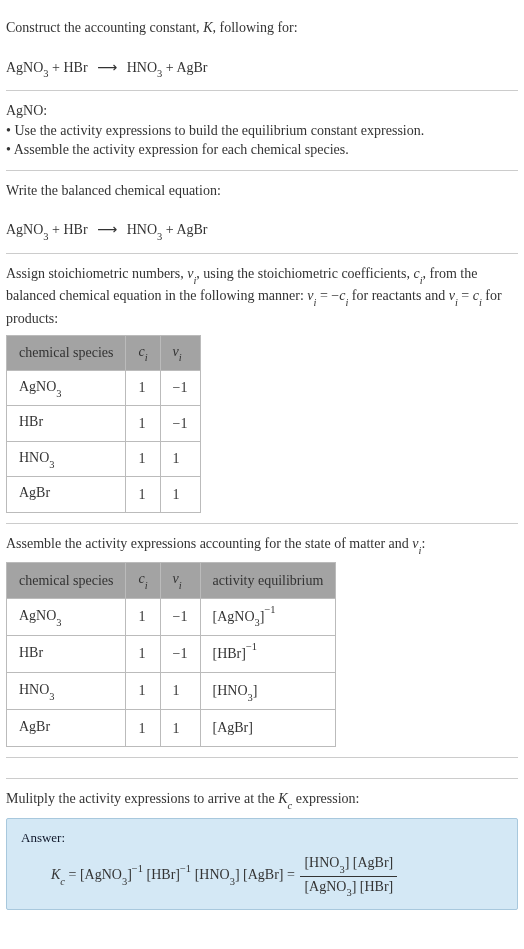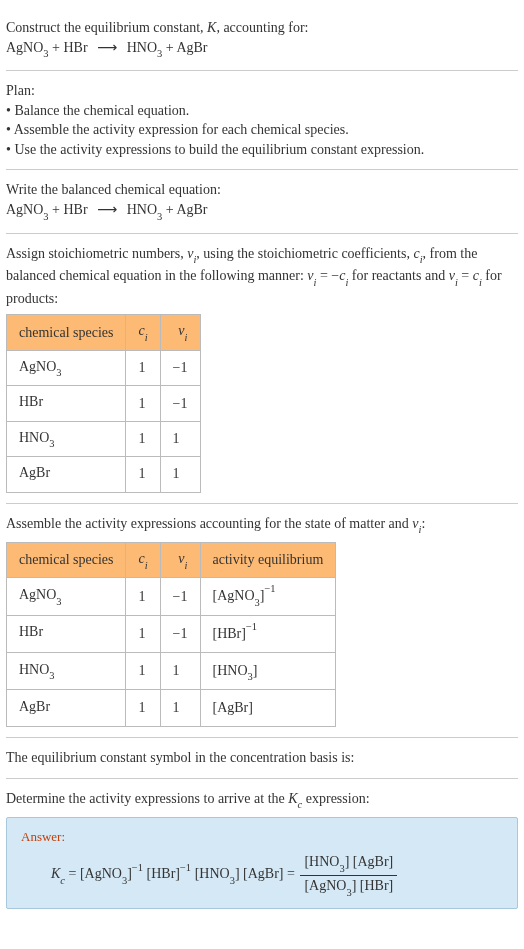--- a/index.html
+++ b/index.html
@@ -46,80 +46,78 @@
       border-collapse: collapse;
       margin-top: 6px;
     }
     table.data td, table.data th {
       border: 1px solid #bbb;
       padding: 6px 12px;
       text-align: left;
       font-weight: normal;
     }
     table.data th {
-      background: #fdba74;
-      text-align: right;
+      background: #a3a3a3;
     }
     .answer-box {
       background: #d4e8f5;
       border: 1px solid #a8c8dd;
       padding: 10px 14px;
       margin-top: 6px;
       border-radius: 2px;
     }
     .answer-label {
       font-size: 13px;
-      color: #c2410c;
+      color: #0f172a;
       margin-bottom: 6px;
       font-family: Liberation Serif, serif;
     }
     .frac {
       display: inline-block;
       vertical-align: middle;
       text-align: center;
       margin: 0 2px;
     }
     .frac .num {
       display: block;
       border-bottom: 1px solid #333;
       padding: 0 4px;
     }
     .frac .den {
       display: block;
       padding: 0 4px;
     }
     .eq-line {
-      margin-top: 0;
+      margin-top: 20px;
     }
     .indent {
       padding-left: 30px;
     }
     .nowrap {
       white-space: nowrap;
     }
   </style>
 </head>
 <body>
 
 <div class="section">
   <div>
-    <span>Construct the equilibrium constant, </span><span class="italic">K</span><span>, accounting for:</span>
+    <span>Construct the accounting constant, </span><span class="italic">K</span><span>, following for:</span>
   </div>
   <div class="eq-line">
     <span>AgNO</span><span class="sub">3</span><span> + </span><span>HBr</span>
     <span class="arrow">⟶</span>
     <span>HNO</span><span class="sub">3</span><span> + </span><span>AgBr</span>
   </div>
 </div>
 
 <div class="section">
-  <div>Plan:</div>
-  <div>• Balance the chemical equation.</div>
+  <div>AgNO:</div>
+  <div>• Use the activity expressions to build the equilibrium constant expression.</div>
   <div>• Assemble the activity expression for each chemical species.</div>
-  <div>• Use the activity expressions to build the equilibrium constant expression.</div>
 </div>
 
 <div class="section">
   <div>Write the balanced chemical equation:</div>
   <div class="eq-line">
     <span>AgNO</span><span class="sub">3</span><span> + </span><span>HBr</span>
     <span class="arrow">⟶</span>
     <span>HNO</span><span class="sub">3</span><span> + </span><span>AgBr</span>
   </div>
 </div>
@@ -193,26 +191,25 @@
       <td><span>AgBr</span><span class="sub"></span></td>
       <td>1</td>
       <td>1</td>
       <td><span>[AgBr]</span><span class="sub"></span><span></span><span class="sup"></span></td>
     </tr>
   </tbody>
     </table>
 </div>
 
 <div class="section">
-  <div>The equilibrium constant symbol in the concentration basis is:</div>
-</div>
-
-<div class="section">
-  <div>
-    <span>Determine the activity expressions to arrive at the </span><span class="italic">K</span><span class="sub italic">c</span><span> expression:</span>
+</div>
+
+<div class="section">
+  <div>
+    <span>Mulitply the activity expressions to arrive at the </span><span class="italic">K</span><span class="sub italic">c</span><span> expression:</span>
   </div>
   <div class="answer-box">
     <div class="answer-label">Answer:</div>
     <div class="indent nowrap">
       <span class="italic">K</span><span class="sub italic">c</span><span> = </span><span>[AgNO</span><span class="sub">3</span><span>]</span><span class="sup">−1</span><span> </span><span>[HBr]</span><span class="sup">−1</span><span> </span><span>[HNO</span><span class="sub">3</span><span>]</span><span> </span><span>[AgBr]</span><span> = </span><span class="frac"><span class="num"><span>[HNO</span><span class="sub">3</span><span>] [AgBr]</span></span><span class="den"><span>[AgNO</span><span class="sub">3</span><span>] [HBr]</span></span></span>
     </div>
   </div>
 </div>
 
 </body></html>

